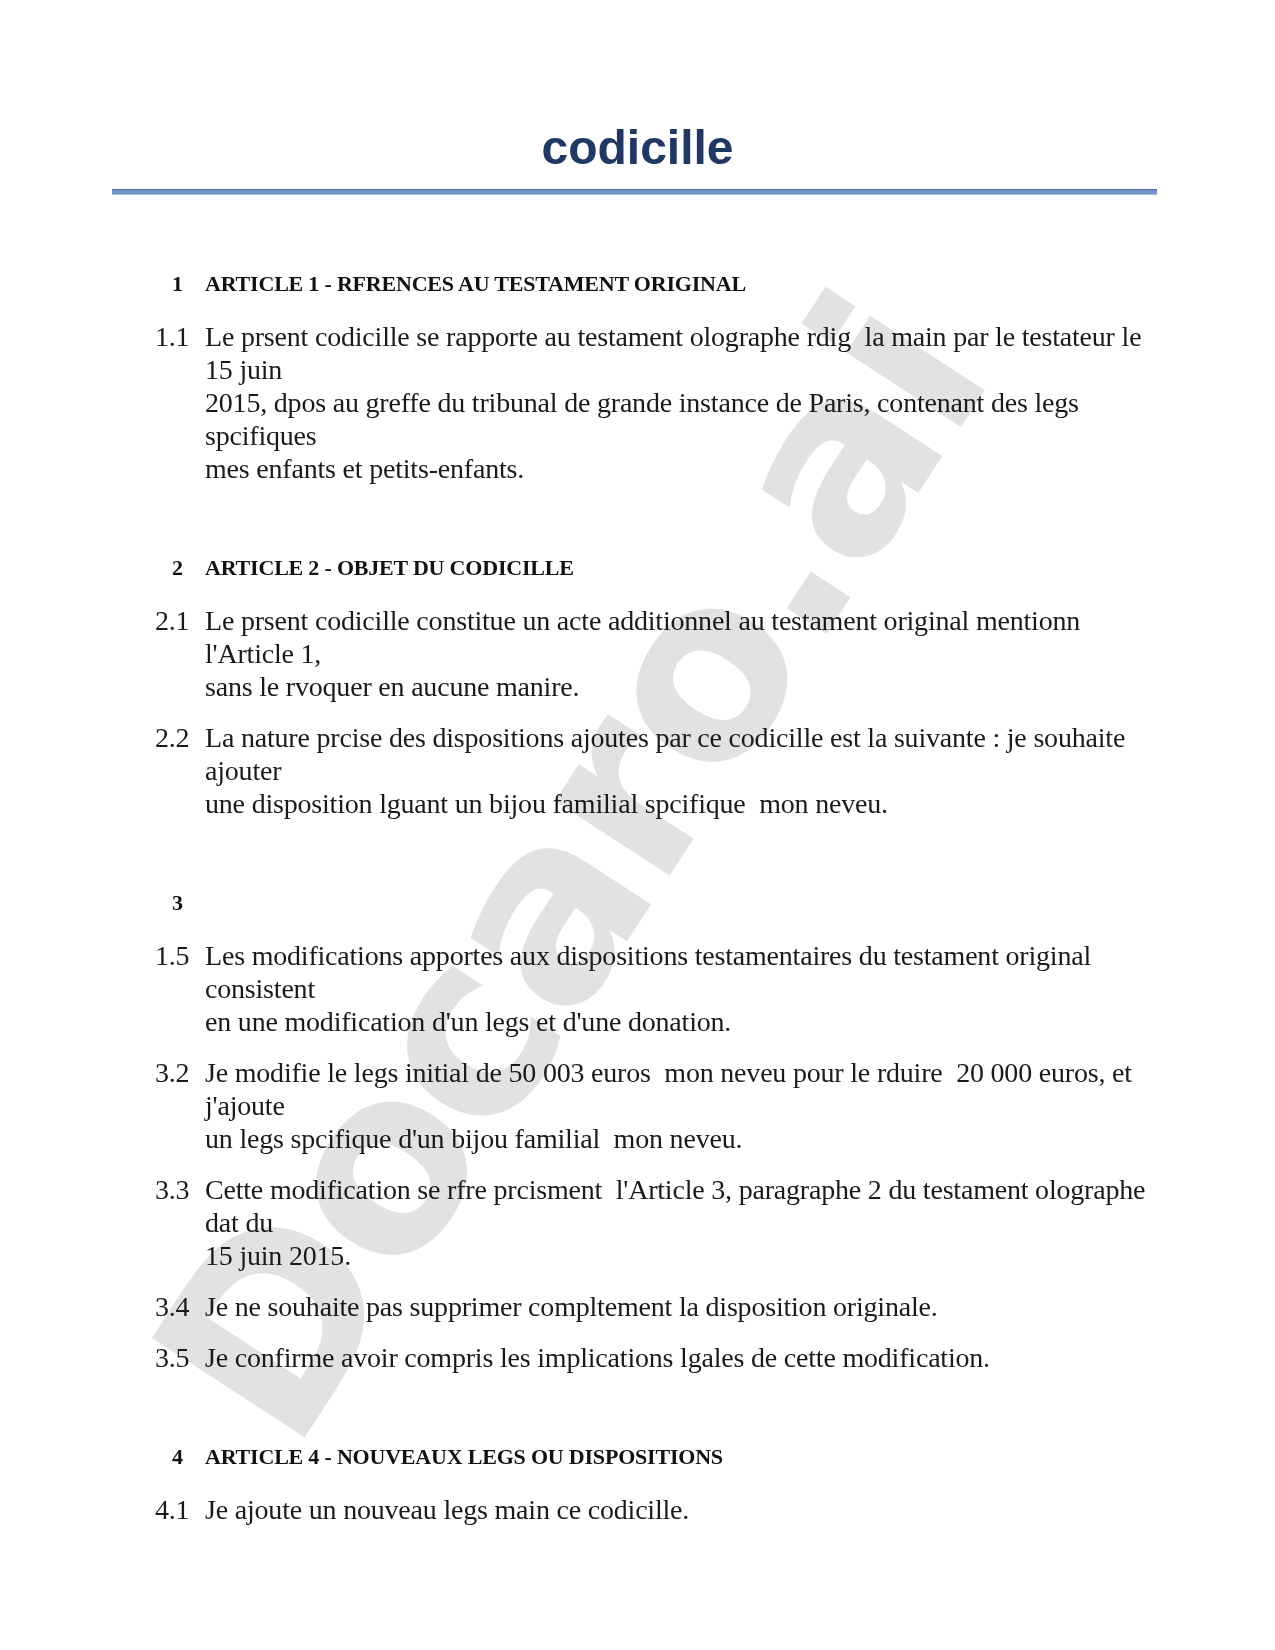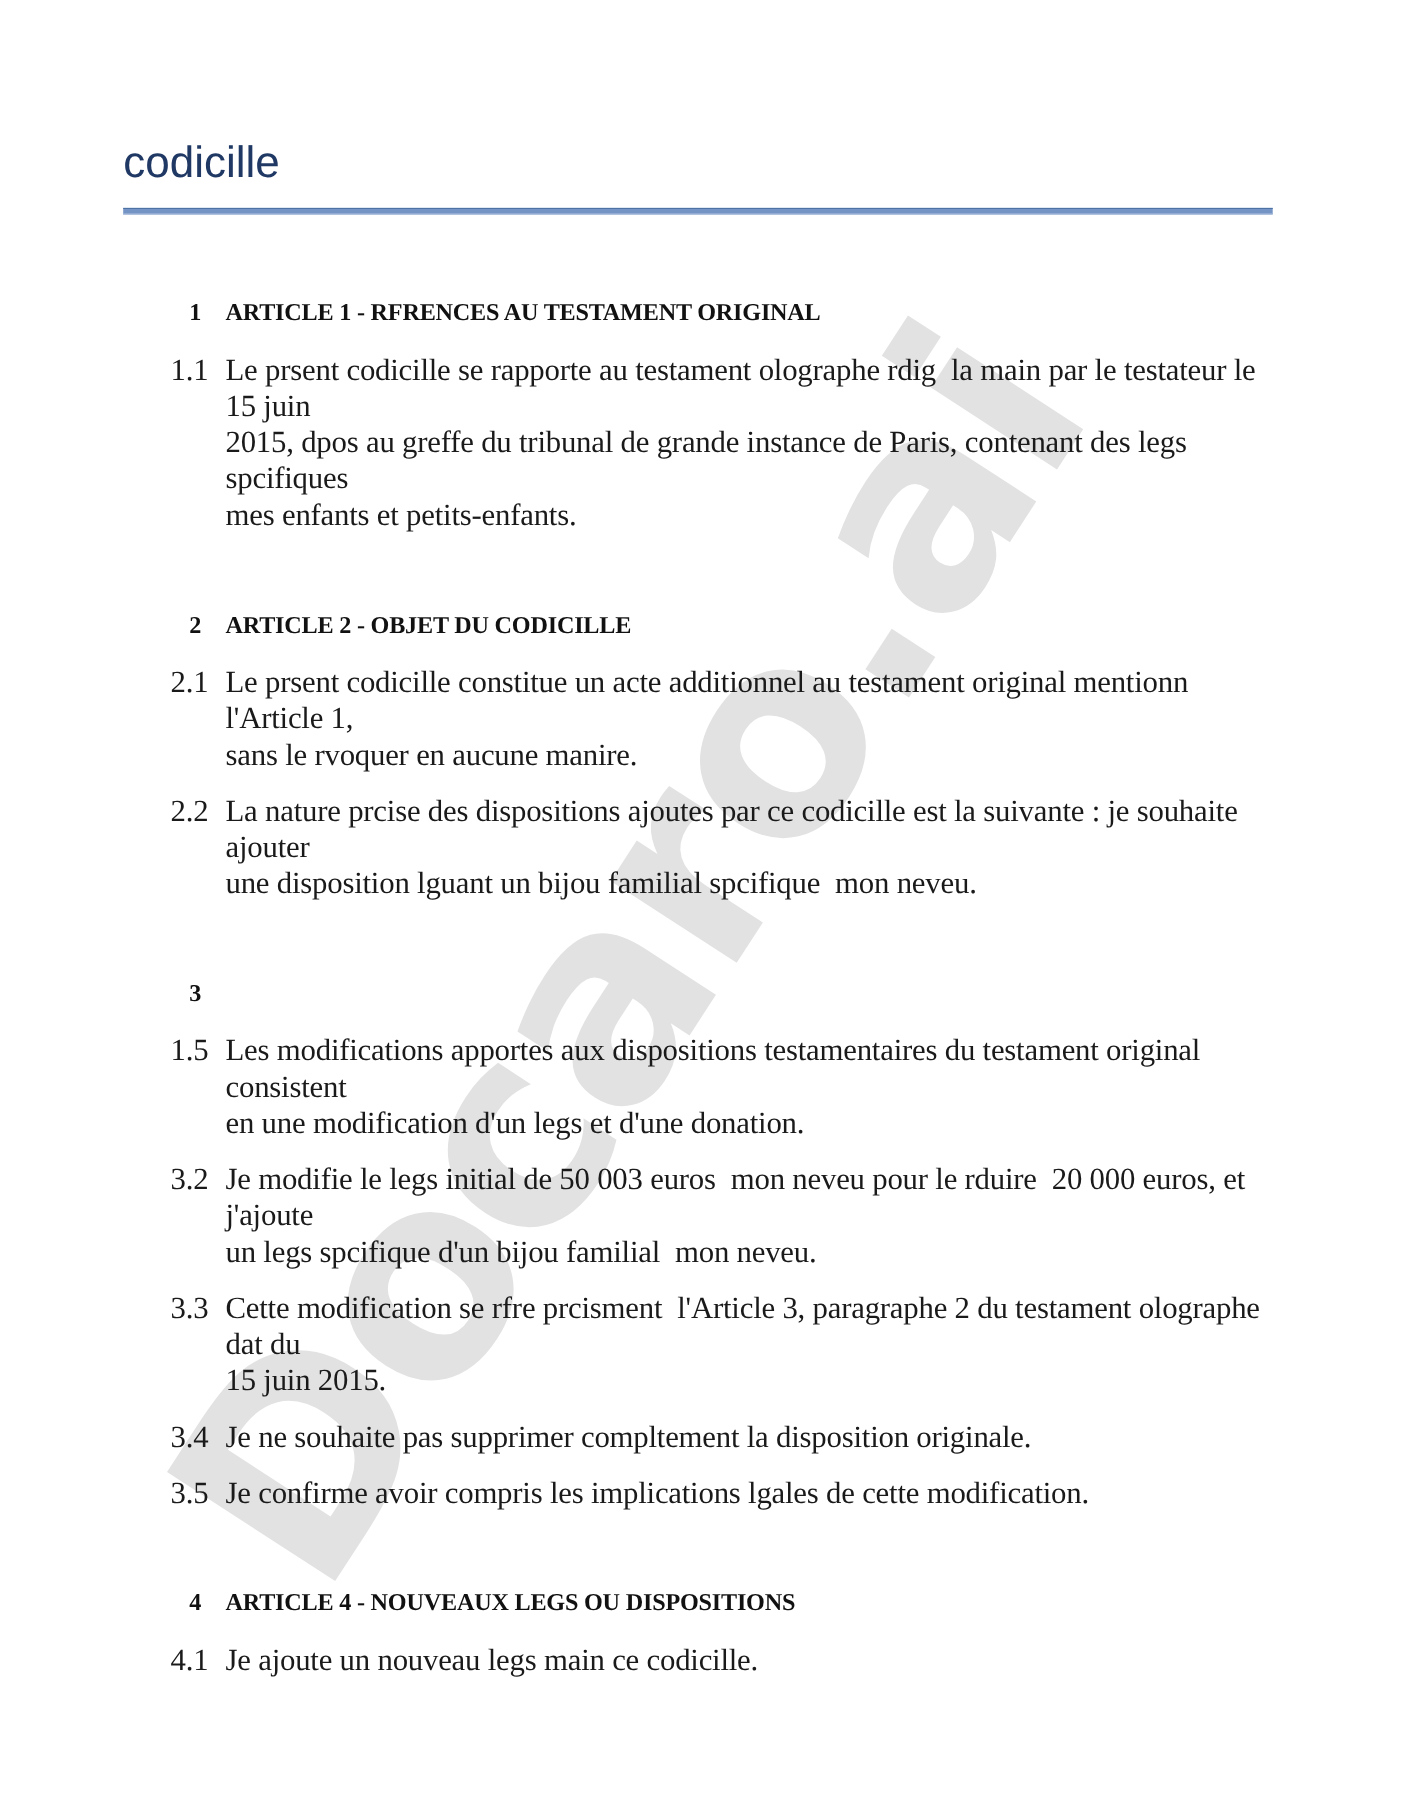--- a/index.html
+++ b/index.html
@@ -28,24 +28,24 @@
     letter-spacing: -6px;
     color: #e2e2e2;
     white-space: nowrap;
     z-index: 0;
     user-select: none;
   }
   .doc-title {
     position: relative;
     z-index: 1;
     margin: 124px 112px 0 112px;
-    text-align: left;
+    text-align: center;
     font-family: "Liberation Sans", "DejaVu Sans", sans-serif;
-    font-weight: 400;
-    font-size: 40px;
+    font-weight: 700;
+    font-size: 48px;
     line-height: 48px;
     color: #1f3864;
   }
   .title-rule {
     position: relative;
     z-index: 1;
     margin: 17px 118px 0 112px;
     height: 4px;
     background: #7494c6;
     border-top: 1px solid #4d72a3;

